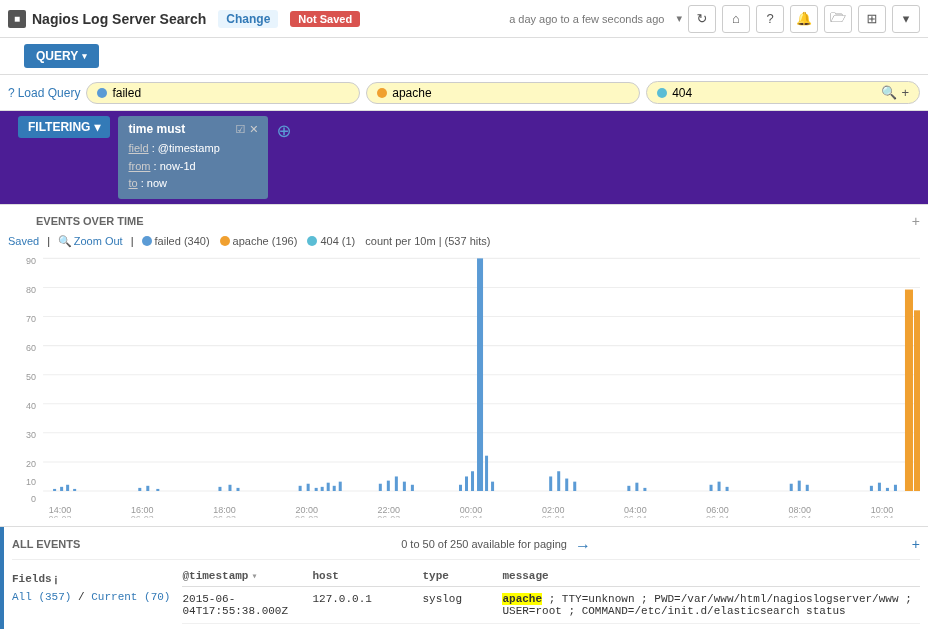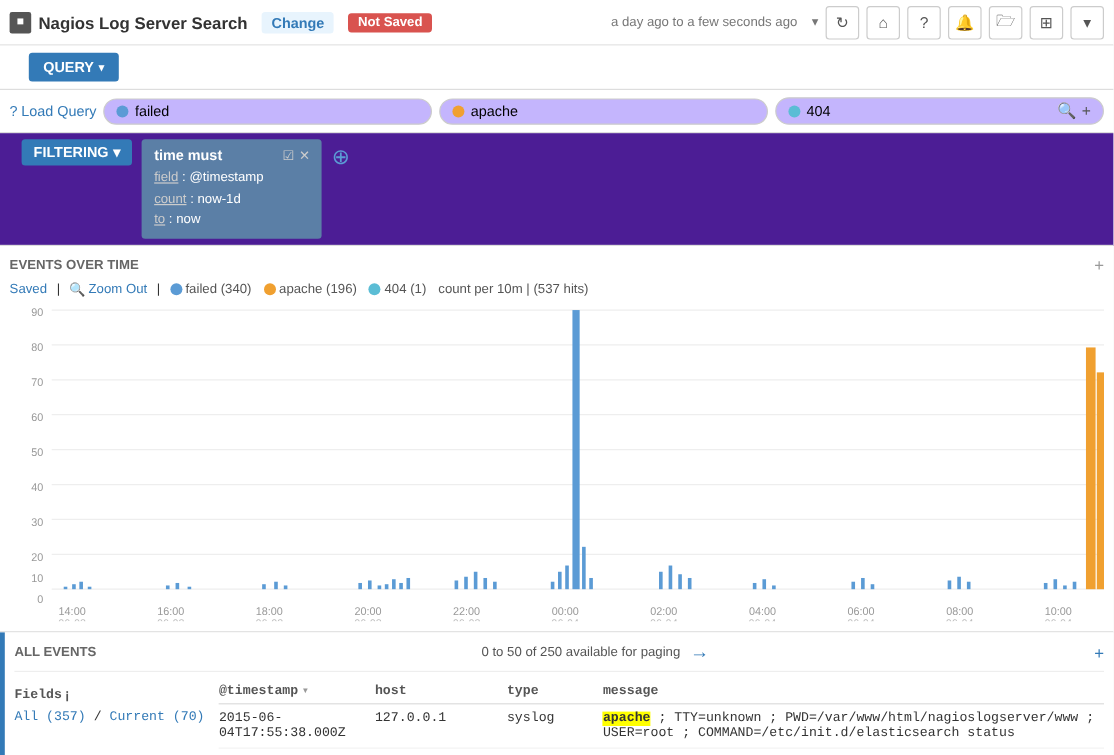--- a/index.html
+++ b/index.html
@@ -74,21 +74,21 @@
       align-items: center;
       gap: 6px;
     }
     .load-query-btn {
       color: #337ab7; font-size: 12px; cursor: pointer; white-space: nowrap;
       display: flex; align-items: center; gap: 3px;
     }
     .search-pill {
       display: flex; align-items: center; gap: 5px;
       border: 1px solid #ccc; border-radius: 20px; padding: 3px 10px;
-      background: #c4b5fd; min-width: 150px; flex: 1;
+      background: #fef9c3; min-width: 150px; flex: 1;
     }
     .pill-dot { width: 10px; height: 10px; border-radius: 50%; }
     .pill-dot.blue { background: #5b9bd5; }
     .pill-dot.orange { background: #f0a030; }
     .pill-dot.teal { background: #5bbdd5; }
     .pill-input {
       border: none; outline: none; font-size: 12px; flex: 1; background: transparent;
     }
     .search-icons {
       display: flex; gap: 4px; align-items: center;
@@ -274,36 +274,36 @@
         <span class="filter-card-icon">☑</span>
         <span class="filter-card-icon">✕</span>
       </div>
     </div>
     <div class="filter-card-row">
       <span class="label">field</span>
       <span> : </span>
       <span class="val">@timestamp</span>
     </div>
     <div class="filter-card-row">
-      <span class="label">count</span>
+      <span class="label">from</span>
       <span> : </span>
       <span class="val">now-1d</span>
     </div>
     <div class="filter-card-row">
       <span class="label">to</span>
       <span> : </span>
       <span class="val">now</span>
     </div>
   </div>
   <span class="add-filter-icon">⊕</span>
 </div>
 
 <div class="chart-section">
   <div class="chart-section-header">
-    <div style="display:flex; align-items:center; gap:10px;">
+    <div style="display:flex; align-items:center; gap:10px;margin-left:28px;">
       <span class="section-title">EVENTS OVER TIME</span>
     </div>
     <span class="chart-expand">+</span>
   </div>
   <div class="chart-controls">
     <span class="view-link">Saved</span>
     <span>|</span>
     <span class="zoom-out-btn">
       <span>🔍</span>
       <span>Zoom Out</span>

